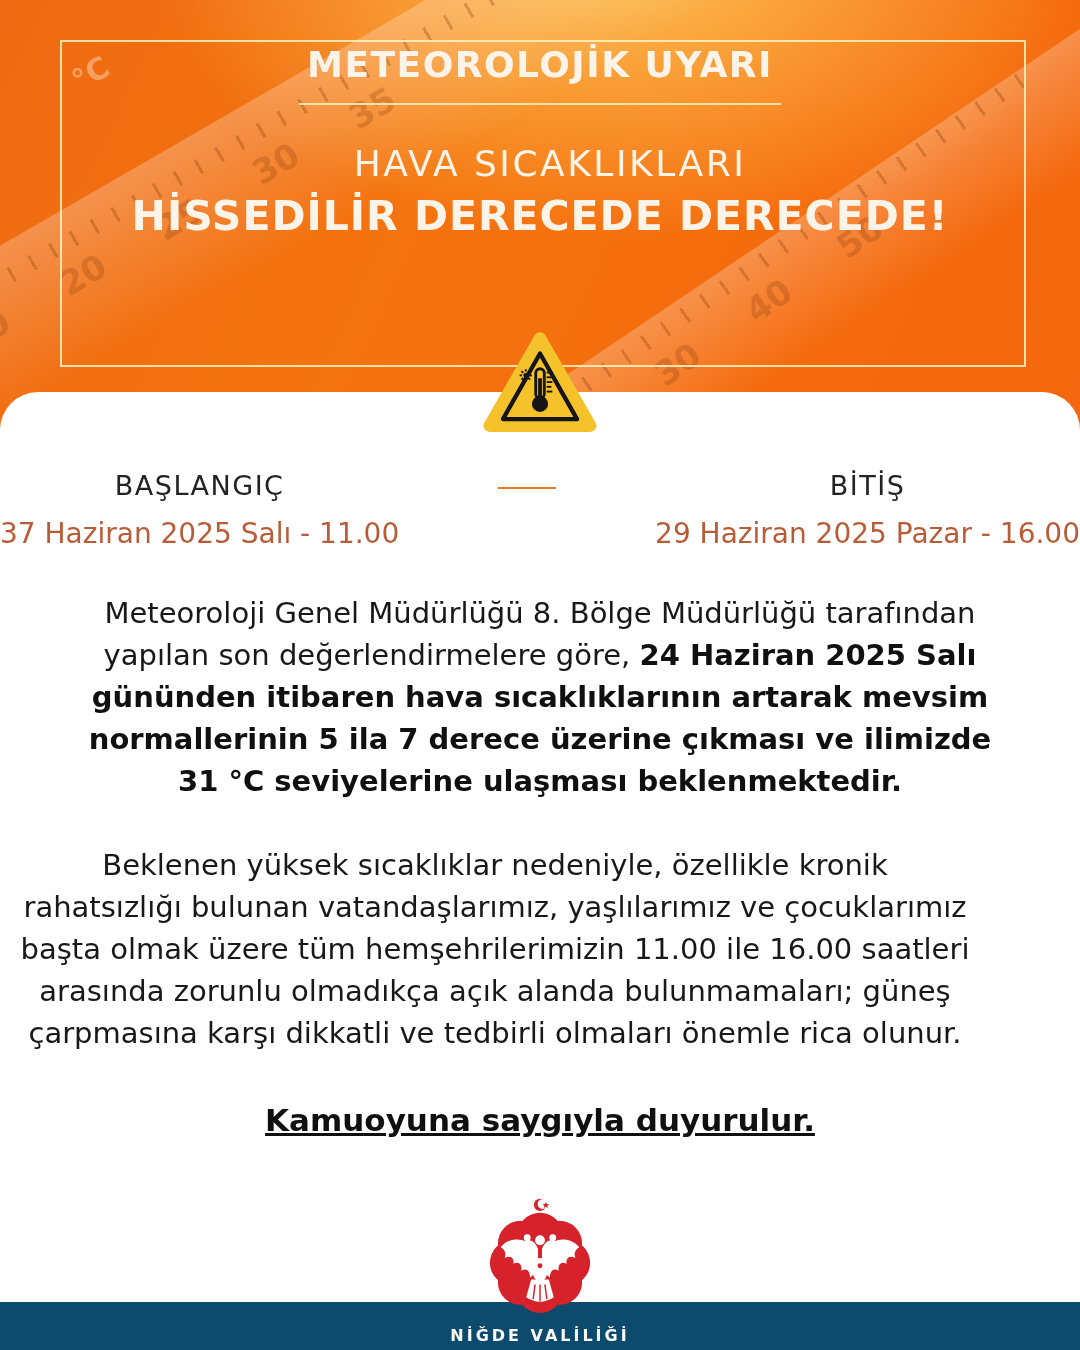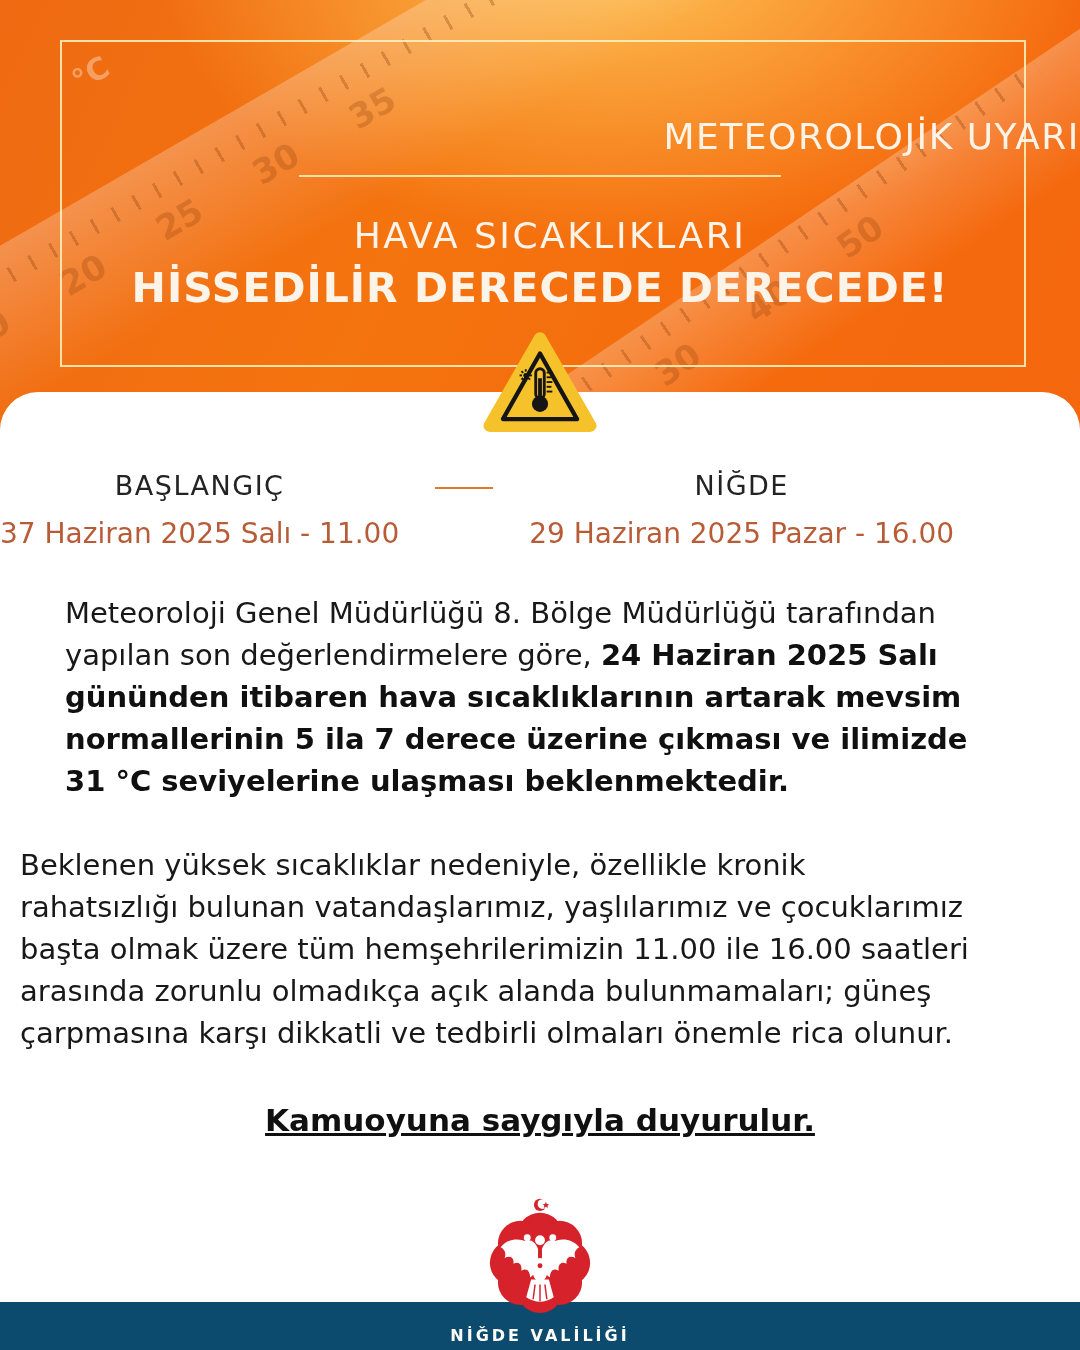--- a/index.html
+++ b/index.html
@@ -25,39 +25,39 @@
   .ruler2{left:560px;top:400px;width:600px;transform:rotate(-35deg);}
   .ticks{height:16px;background:repeating-linear-gradient(90deg,rgba(135,58,8,.30) 0 3px,transparent 3px 24px);}
   .nums{display:flex;gap:64px;margin-top:8px;font-size:34px;font-weight:700;color:rgba(135,58,8,.26);}
   .wm-unit{position:absolute;left:72px;top:56px;font-size:30px;font-weight:700;
     color:rgba(255,255,255,.35);transform:rotate(-30deg);}
   .frame{
     position:absolute;left:60px;top:40px;width:966px;height:327px;box-sizing:border-box;
     border:2px solid rgba(253,241,189,.88);
   }
   .header-content{position:absolute;top:0;left:0;right:0;text-align:center;color:#fdf4e9;}
-  .main-title{margin:116px 0 0;font-size:36px;font-weight:400;letter-spacing:1.5px;text-align:right;}
+  .main-title{margin:44px 0 0;font-size:36px;font-weight:700;letter-spacing:1.5px;}
   .title-divider{width:482px;height:2px;margin:18px auto 0;background:rgba(253,241,189,.85);}
   .sub1{margin-top:38px;font-size:36px;font-weight:400;letter-spacing:2.5px;margin-left:20px;}
   .sub2{margin-top:8px;font-size:41px;font-weight:800;letter-spacing:1px;}
 
   
   .card{
     position:absolute;left:0;top:392px;width:1080px;height:910px;
     background:#ffffff;border-radius:38px 38px 0 0;
   }
   .warning-triangle{position:absolute;top:-62px;left:50%;transform:translateX(-50%);}
 
-  .schedule{display:flex;justify-content:flex-start;align-items:flex-start;gap:36px;margin-top:78px;}
+  .schedule{display:flex;justify-content:space-between;align-items:flex-start;gap:36px;margin-top:78px;}
   .sched-col{display:flex;flex-direction:column;align-items:center;gap:16px;}
   .slabel{font-size:27px;font-weight:500;letter-spacing:1.5px;color:#232323;}
   .sdate{font-size:28px;font-weight:500;color:#b85c38;}
   .sched-dash{width:58px;height:2px;background:#dd7b2b;margin-top:17px;}
 
-  .para{width:950px;margin:42px auto 0;text-align:left;font-size:29px;line-height:42px;color:#181818;}
+  .para{width:950px;margin:42px auto 0;text-align:center;font-size:29px;line-height:42px;color:#181818;}
   .para strong{font-weight:700;color:#101010;}
   .para2{margin-top:42px;margin-left:20px;}
   .closing{width:950px;margin:46px auto 0;text-align:center;font-size:31px;line-height:40px;
     font-weight:700;color:#101010;text-decoration:underline;}
 
   
   .footer{position:absolute;left:0;bottom:0;width:1080px;height:48px;background:#0c4a6e;}
   .footer-text{position:absolute;left:0;bottom:4px;width:100%;text-align:center;
     color:#fffdf8;line-height:1.25;}
   .org-prefix{font-size:12px;font-weight:700;letter-spacing:2px;}
@@ -135,21 +135,21 @@
       </g>
     </svg>
 
     <div class="schedule">
       <div class="sched-col">
         <span class="slabel">BAŞLANGIÇ</span>
         <span class="sdate">37 Haziran 2025 Salı - 11.00</span>
       </div>
       <div class="sched-dash"></div>
       <div class="sched-col">
-        <span class="slabel">NİĞDE</span>
+        <span class="slabel">BİTİŞ</span>
         <span class="sdate">29 Haziran 2025 Pazar - 16.00</span>
       </div>
     </div>
 
     <p class="para para1"><span>Meteoroloji Genel Müdürlüğü 8. Bölge Müdürlüğü tarafından yapılan son değerlendirmelere göre,</span> <strong>24 Haziran 2025 Salı gününden itibaren hava sıcaklıklarının artarak mevsim normallerinin 5 ila 7 derece üzerine çıkması ve ilimizde 31 °C seviyelerine ulaşması beklenmektedir.</strong></p>
 
     <p class="para para2">Beklenen yüksek sıcaklıklar nedeniyle, özellikle kronik rahatsızlığı bulunan vatandaşlarımız, yaşlılarımız ve çocuklarımız başta olmak üzere tüm hemşehrilerimizin 11.00 ile 16.00 saatleri arasında zorunlu olmadıkça açık alanda bulunmamaları; güneş çarpmasına karşı dikkatli ve tedbirli olmaları önemle rica olunur.</p>
 
     <p class="closing">Kamuoyuna saygıyla duyurulur.</p>
   </div>

